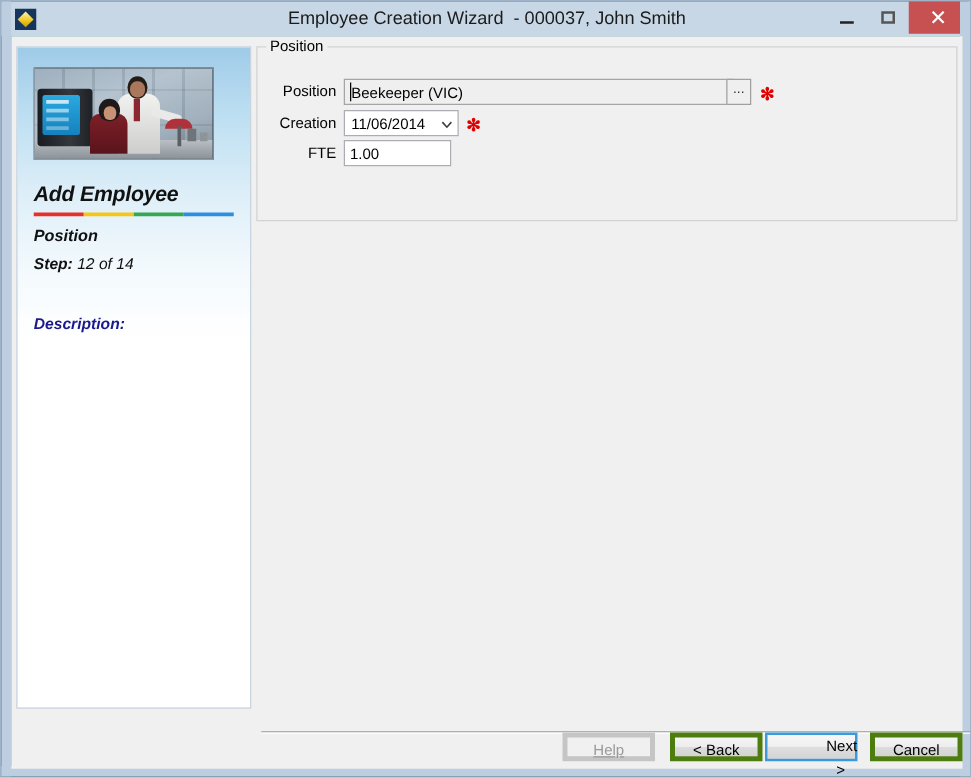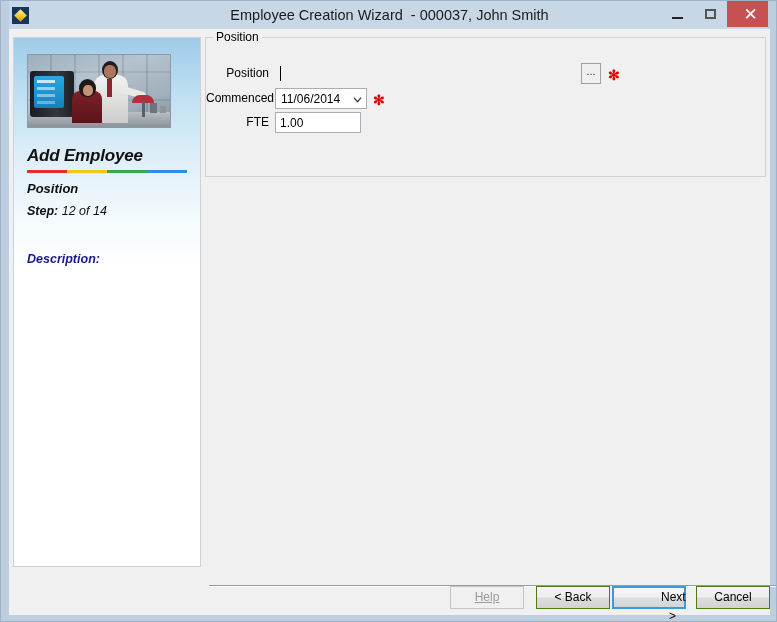--- a/index.html
+++ b/index.html
@@ -380,21 +380,21 @@
   #footer {
     position: absolute;
     left: 0; top: 552px;
     width: 761px; height: 34px;
   }
   .btn {
     position: absolute;
     top: 5px;
     height: 23px;
     box-sizing: border-box;
-    border: 1px solid #4d7c0f;
+    border: 4px solid #4d7c0f;
     background: linear-gradient(180deg,#f5f5f5 0%, #ededed 48%, #dcdcdc 52%, #d3d3d3 100%);
     font-family: "Liberation Sans", sans-serif;
     font-size: 12px;
     color: #000;
     text-align: center;
     line-height: 21px;
     cursor: default;
   }
   .btn u { text-decoration: underline; }
   #btn-help {
@@ -484,25 +484,26 @@
 
       <div id="sidebar-desc">Description:</div>
     </div>
 
     <div id="content">
 
       <div class="groupbox">
         <div class="gb-title">Position</div>
 
         <div class="field-label" style="left:0px; top:26px; width:63px;">Position</div>
+        <input id="position-input" class="tbox" type="text" value="Beekeeper (VIC)" style="">
         <div id="position-caret"></div>
         <div id="position-browse">...</div>
         <div class="req-star" id="position-star">✻</div>
 
-        <div class="field-label" style="left:0px; top:51px; width:63px;">Commenced</div>
+        <div class="field-label" style="left:0px; top:51px; width:63px;">Creation</div>
         <div id="commenced-combo">
           <div id="commenced-value">11/06/2014</div>
           <svg id="commenced-arrow" viewBox="0 0 10 10">
             <path d="M1 3 L5 7.5 L9 3" fill="none" stroke="#3a3a3a" stroke-width="1.4"></path>
           </svg>
         </div>
         <div class="req-star" id="commenced-star">✻</div>
 
         <div class="field-label" style="left:0px; top:75px; width:63px;">FTE</div>
         <input id="fte-input" class="tbox" type="text" value="1.00" style="">

